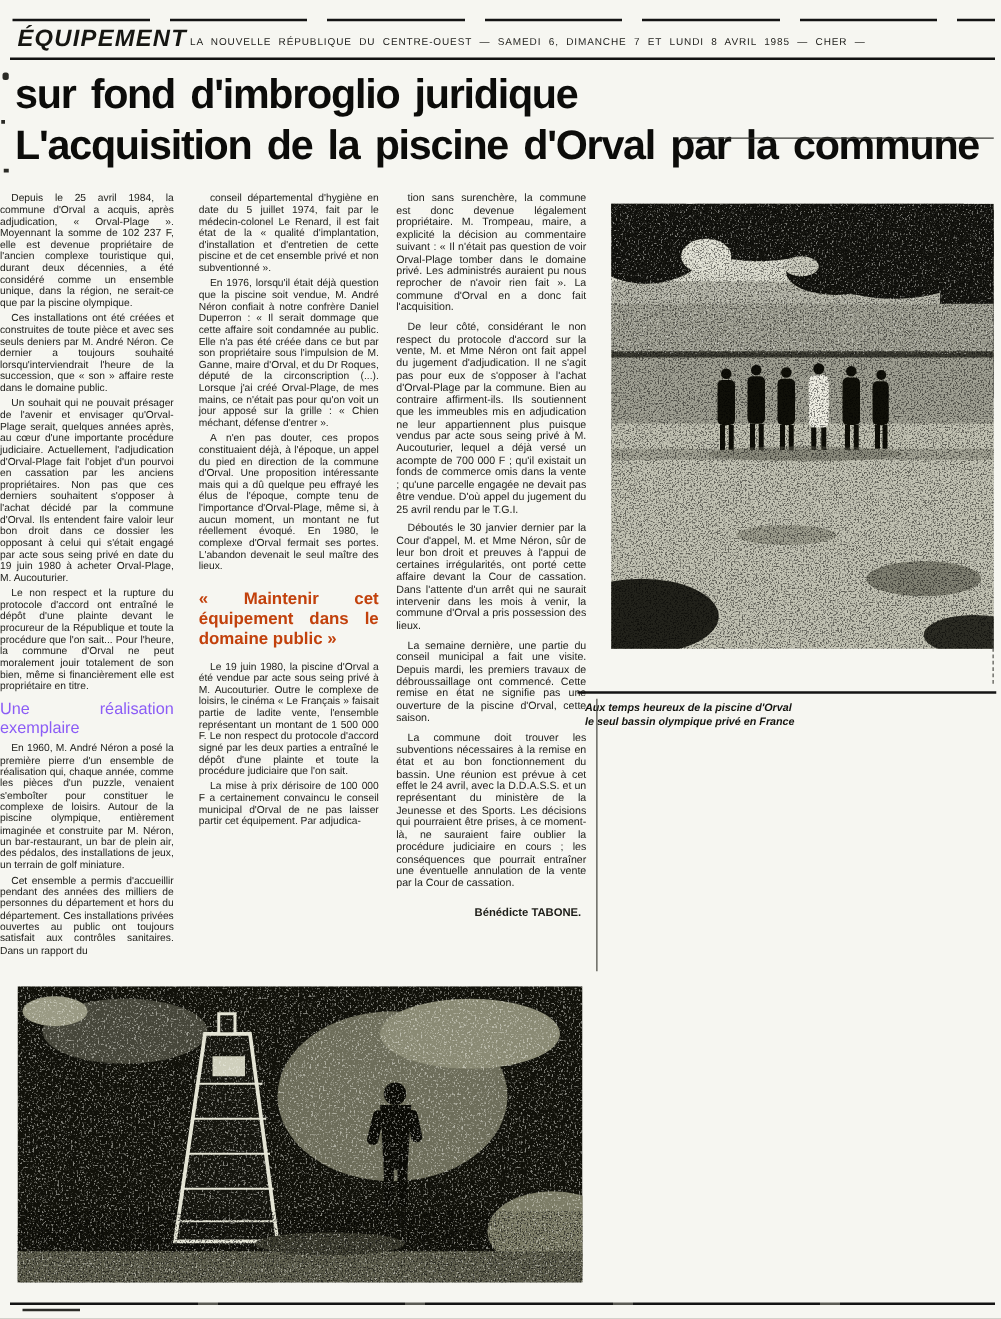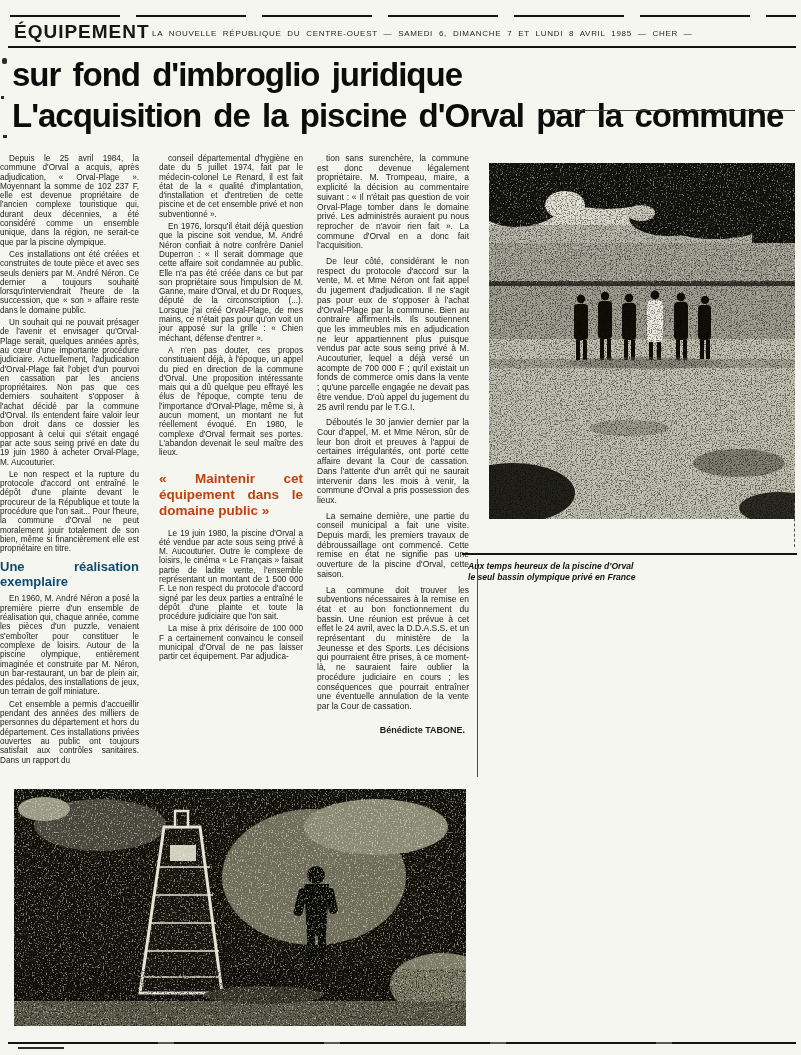--- a/index.html
+++ b/index.html
@@ -5,37 +5,37 @@
   html,body{margin:0;padding:0;background:#9a9a94;}
   .page{
     position:relative;width:801px;height:1055px;margin:0 auto;
     background:#f6f6f1;color:#161612;overflow:hidden;
     font-family:"Liberation Sans","DejaVu Sans",sans-serif;
   }
   
   .rule-top{position:absolute;left:10px;top:15px;width:786px;height:2px;
     background:repeating-linear-gradient(90deg,#141414 0 110px,transparent 110px 126px);}
   .section-title{position:absolute;left:14px;top:21px;font-size:19px;font-weight:bold;
-    letter-spacing:1px;}
+    font-style:italic;letter-spacing:1px;}
   .paper-line{position:absolute;left:152px;top:29px;width:640px;font-size:8px;
     letter-spacing:.7px;word-spacing:3px;color:#1d1d1a;white-space:nowrap;}
   .rule-masthead{position:absolute;left:8px;top:46px;width:788px;height:2px;background:#121212;}
   
   .headline{position:absolute;left:12px;top:54px;width:784px;font-weight:bold;
     font-size:33px;line-height:41px;letter-spacing:-1px;word-spacing:4px;color:#0c0c0a;}
   .rule-topright{position:absolute;left:545px;top:110px;width:250px;height:1px;background:#3a3a36;}
   
   .col{position:absolute;top:154px;font-size:8.2px;line-height:9.3px;text-align:justify;
     color:#1c1c18;}
   .col p{margin:0 0 3px 0;text-indent:9px;}
   #col1{left:0;width:139px;}
   #col2{left:159px;width:144px;}
   #col3{left:317px;width:152px;font-size:8.5px;line-height:9.7px;}
   #col3 p{margin-bottom:6px;}
-  .sub1{font-size:13px;line-height:14.5px;font-weight:bold;margin:7px 0 5px;color:#0c4a6e;}
+  .sub1{font-size:13px;line-height:14.5px;font-weight:normal;margin:7px 0 5px;color:#8b5cf6;}
   .sub2{font-size:13.5px;line-height:16px;font-weight:bold;margin:13px 0 10px;color:#c2410c;}
   .byline{text-align:right;font-weight:bold;font-size:9px;margin-top:14px;padding-right:4px;}
   
   .photo{position:absolute;display:block;}
   #photo-right{left:489px;top:163px;width:306px;height:356px;}
   #photo-bottom{left:14px;top:789px;width:452px;height:237px;}
   .caption{position:absolute;text-align:left;font-style:italic;font-weight:bold;
     font-size:8.6px;line-height:11px;color:#14140f;margin-top:38px;}
   #caption-right{left:468px;top:523px;width:330px;}
   #caption-bottom{left:14px;top:1028px;width:452px;}

